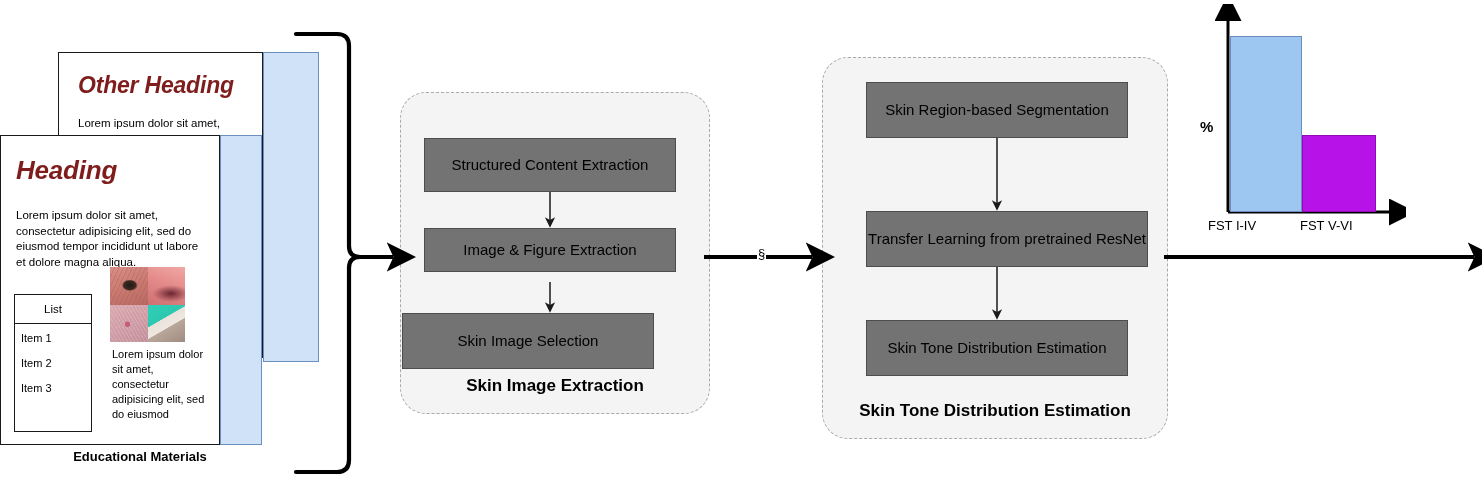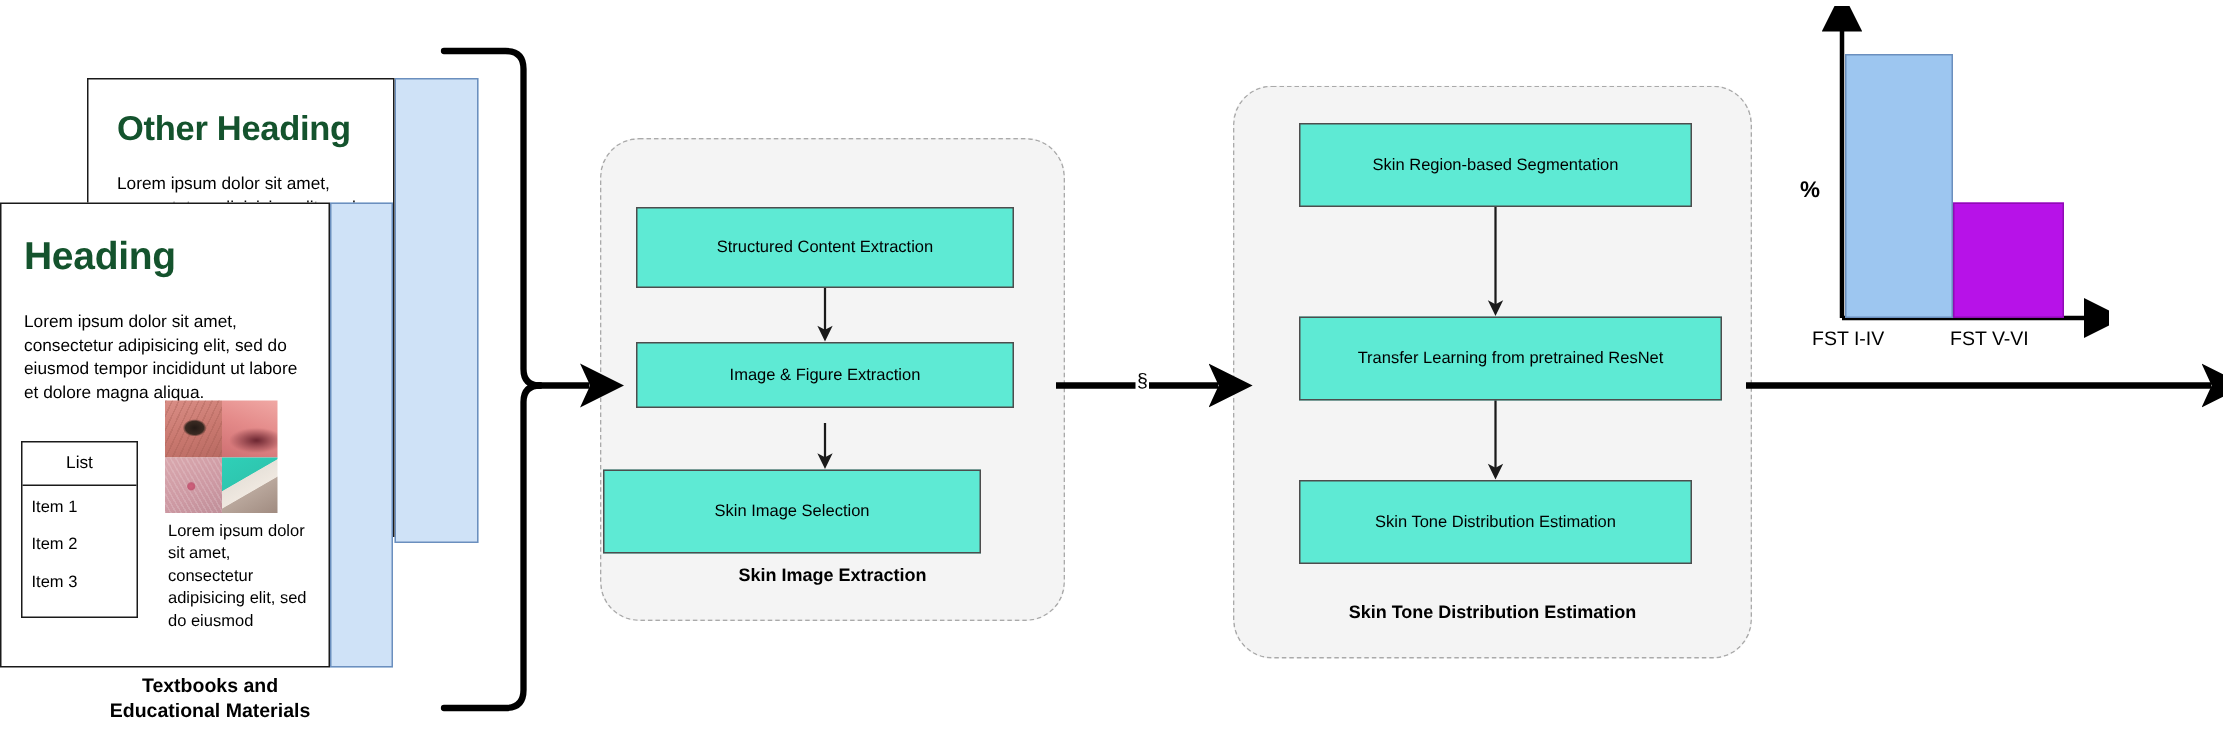--- a/index.html
+++ b/index.html
@@ -10,31 +10,31 @@
 
   
   .doc-card{position:absolute;background:#ffffff;border:1px solid #1a1a1a;box-sizing:border-box;}
   .doc-strip{position:absolute;background:#cfe2f7;border:1px solid #6b8fbe;box-sizing:border-box;}
 
   .doc-back{left:58px;top:52px;width:205px;height:306px;}
   .doc-back-strip{left:263px;top:52px;width:56px;height:310px;}
   .doc-front{left:0px;top:135px;width:220px;height:310px;}
   .doc-front-strip{left:220px;top:135px;width:42px;height:310px;}
 
-  .doc-heading{font-weight:bold;color:#14532d;}
+  .doc-heading{font-weight:bold;color:#7f1d1d;font-style:italic;}
   .h-other{font-size:23px;left:78px;top:72px;letter-spacing:-.2px;}
   .h-main{font-size:26px;left:16px;top:155px;letter-spacing:-.2px;}
 
   .body-text{font-size:11.5px;line-height:15.5px;color:#000;}
   .t-other{left:78px;top:116px;width:175px;}
   .t-main{left:16px;top:208px;width:190px;}
   .t-side{left:112px;top:347px;width:96px;font-size:11px;line-height:15px;}
 
   
-  .list-tbl{position:absolute;left:14px;top:294px;width:78px;height:118px;
+  .list-tbl{position:absolute;left:14px;top:294px;width:78px;height:138px;
             border:1px solid #1a1a1a;box-sizing:border-box;background:#fff;}
   .list-hd{height:29px;border-bottom:1px solid #1a1a1a;box-sizing:border-box;
            display:flex;align-items:center;justify-content:center;font-size:11.5px;}
   .list-bd{padding:7px 0 0 6px;}
   .list-it{font-size:11px;line-height:14px;margin-bottom:11px;}
 
   
   .photos{position:absolute;left:110px;top:267px;width:75px;height:75px;
           display:grid;grid-template-columns:1fr 1fr;grid-template-rows:1fr 1fr;}
   .ph{width:100%;height:100%;}
@@ -53,29 +53,29 @@
       linear-gradient(150deg,#2fd0b8 0%,#2ec7b0 38%, #e8e2da 39%, #efe8e0 58%, #b9a79c 59%, #a08b80 100%);}
 
   .stack-label{position:absolute;left:20px;top:448px;width:240px;text-align:center;
                font-size:13px;font-weight:bold;line-height:17px;color:#000;}
 
   
   .group{position:absolute;background:#f4f4f4;border:1.6px dashed #aaaaaa;
          border-radius:26px;box-sizing:border-box;}
   .group-1{left:400px;top:92px;width:310px;height:322px;}
   .group-2{left:822px;top:57px;width:346px;height:382px;}
-  .group-label{position:absolute;width:100%;text-align:center;font-size:12px;
+  .group-label{position:absolute;width:100%;text-align:center;font-size:17px;
                font-weight:bold;color:#000;}
   .gl-1{left:0;top:283px;}
   .gl-2{left:0;top:343px;}
 
   
-  .pbox{position:absolute;background:#5eead4;border:1.4px solid #4d4d4d;
+  .pbox{position:absolute;background:#737373;border:1.4px solid #4d4d4d;
         box-sizing:border-box;display:flex;align-items:center;justify-content:center;
-        text-align:center;font-size:11px;line-height:22px;color:#000;}
+        text-align:center;font-size:15px;line-height:22px;color:#000;}
 
   .b1{left:424px;top:138px;width:252px;height:54px;}
   .b2{left:424px;top:228px;width:252px;height:44px;}
   .b3{left:402px;top:313px;width:252px;height:56px;}
 
   .c1{left:866px;top:82px;width:262px;height:56px;}
   .c2{left:866px;top:211px;width:282px;height:56px;}
   .c3{left:866px;top:320px;width:262px;height:56px;}
 
   
@@ -120,21 +120,20 @@
 <div class="photos">
   <div class="ph ph1"></div>
   <div class="ph ph2"></div>
   <div class="ph ph3"></div>
   <div class="ph ph4"></div>
 </div>
 
 <div class="body-text t-side abs">Lorem ipsum dolor sit amet, consectetur adipisicing elit, sed do eiusmod</div>
 
 <div class="stack-label">
-  <div>Textbooks and</div>
   <div>Educational Materials</div>
 </div>
 
 <div class="group group-1">
   <div class="group-label gl-1">Skin Image Extraction</div>
 </div>
 <div class="pbox b1">Structured Content Extraction</div>
 <div class="pbox b2">Image &amp; Figure Extraction</div>
 <div class="pbox b3">Skin Image Selection</div>
 

